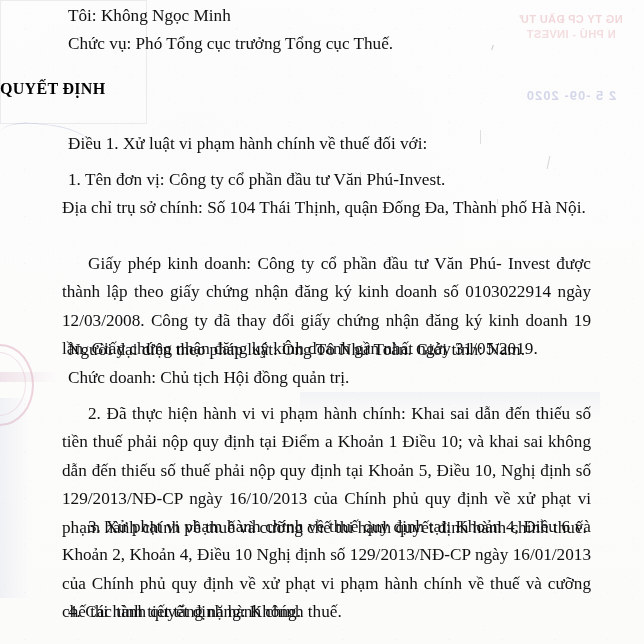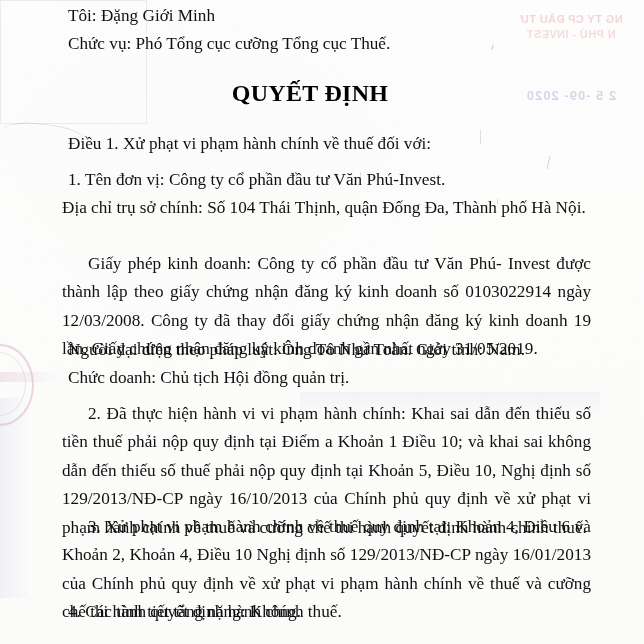--- a/index.html
+++ b/index.html
@@ -154,22 +154,22 @@
     text-align-last: left;
     text-justify: inter-word;
     text-indent: 26px;
   }
   .para.no-indent { text-indent: 0; }
   b, .b { font-weight: normal; }
 
   #doc-title {
     position: absolute;
     top: 80px; left: 0; width: 620px;
-    text-align: center;
-    font-size: 24px;
+    text-align: left;
+    font-size: 16px;
     font-weight: bold;
     letter-spacing: .3px;
     color: #000;
   }
 
   #l-toi       { top: 2px; }
   #l-chucvu    { top: 30px; }
   #p-dieu1     { top: 130px; left: 68px; width: 520px; text-indent: 0; text-align: left; }
   #l-tendonvi  { top: 166px; }
   #p-diachi    { top: 194px; }
@@ -202,27 +202,27 @@
   <div id="wash-mid"></div>
 
   <div class="tick" id="tick-a"></div>
   <div class="tick" id="tick-b"></div>
   <div class="tick" id="tick-c"></div>
   <div class="tick" id="tick-d"></div>
   <div class="tick" id="tick-e"></div>
 
   <div id="content">
 
-    <div class="line" id="l-toi">Tôi: Đặng Giới Minh</div>
-
-    <div class="line" id="l-chucvu">Chức vụ: Phó Tổng cục cưỡng Tổng cục Thuế.</div>
+    <div class="line" id="l-toi">Tôi: Không Ngọc Minh</div>
+
+    <div class="line" id="l-chucvu">Chức vụ: Phó Tổng cục trưởng Tổng cục Thuế.</div>
 
     <div id="doc-title">QUYẾT ĐỊNH</div>
 
-    <div class="para" id="p-dieu1"><b>Điều 1.</b><span> Xử phạt vi phạm hành chính về thuế đối với:</span></div>
+    <div class="para" id="p-dieu1"><b>Điều 1.</b><span> Xử luật vi phạm hành chính về thuế đối với:</span></div>
 
     <div class="line" id="l-tendonvi">1. Tên đơn vị: Công ty cổ phần đầu tư Văn Phú-Invest.</div>
 
     <div class="para no-indent" id="p-diachi">Địa chỉ trụ sở chính: Số 104 Thái Thịnh, quận Đống Đa, Thành phố Hà Nội.</div>
 
     <div class="para" id="p-giayphep">Giấy phép kinh doanh: Công ty cổ phần đầu tư Văn Phú- Invest được thành lập theo giấy chứng nhận đăng ký kinh doanh số 0103022914 ngày 12/03/2008. Công ty đã thay đổi giấy chứng nhận đăng ký kinh doanh 19 lần. Giấy chứng nhận đăng ký kinh doanh gần nhất ngày 31/05/2019.</div>
 
     <div class="line" id="l-nguoidd">Người đại diện theo pháp luật: Ông Tô Như Toàn. Giới tính: Nam.</div>
 
     <div class="line" id="l-chucdanh">Chức doanh: Chủ tịch Hội đồng quản trị.</div>

